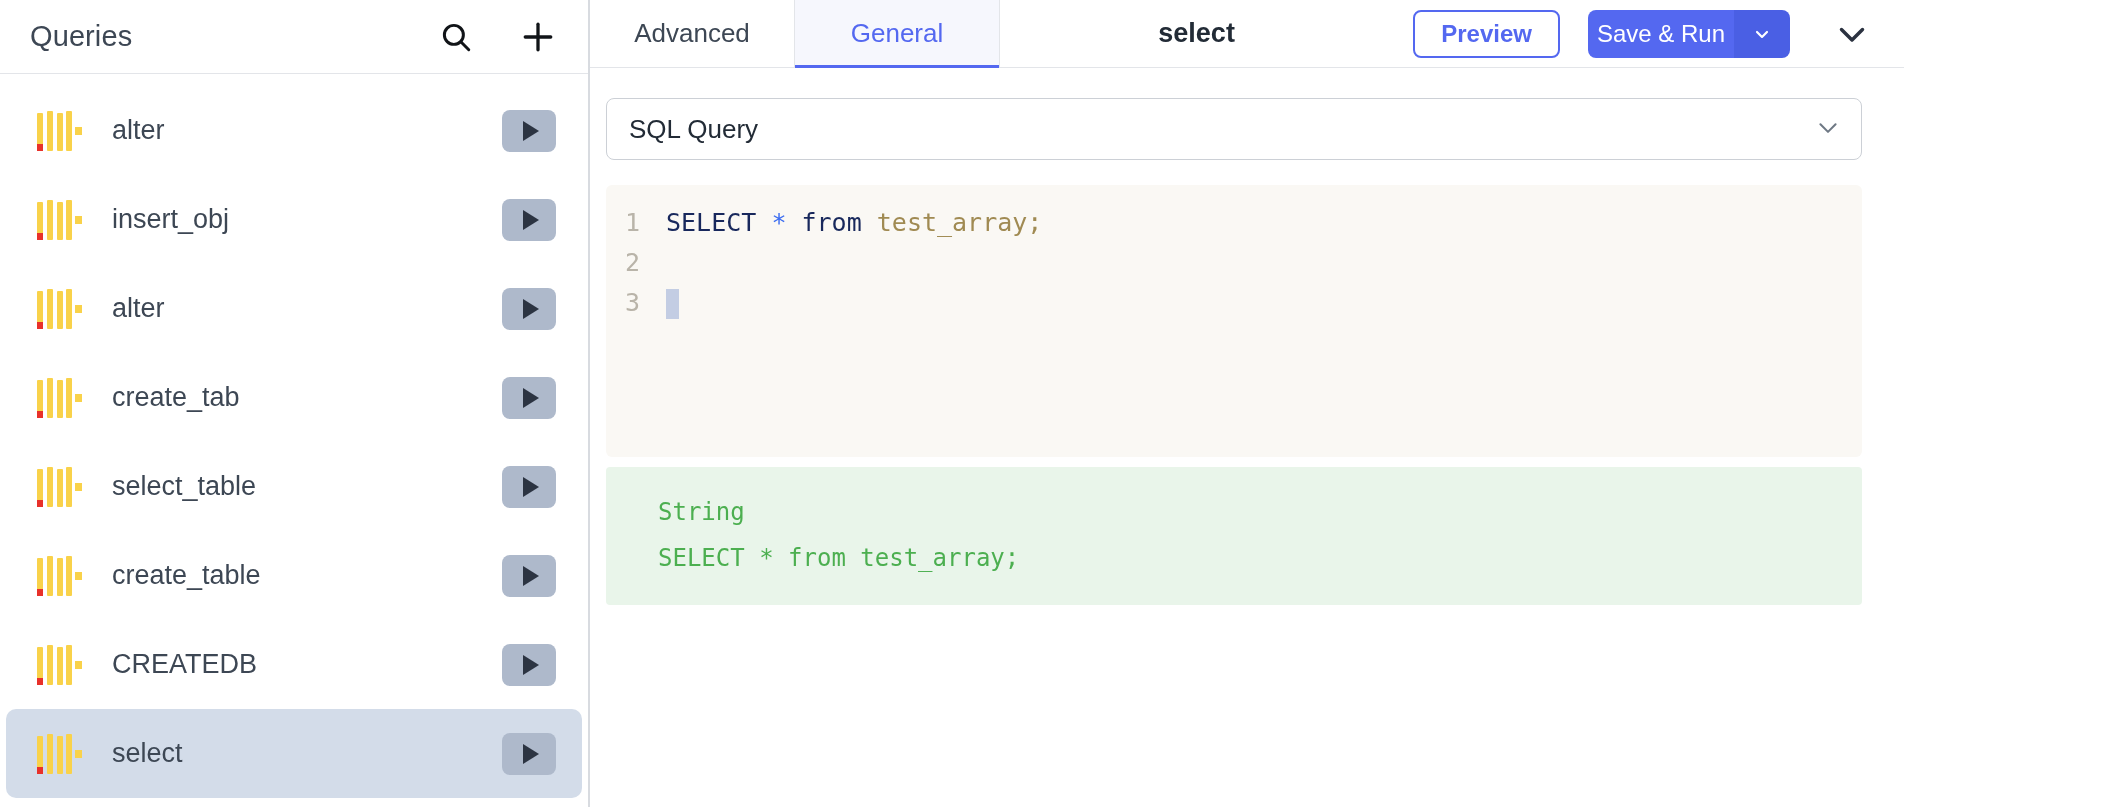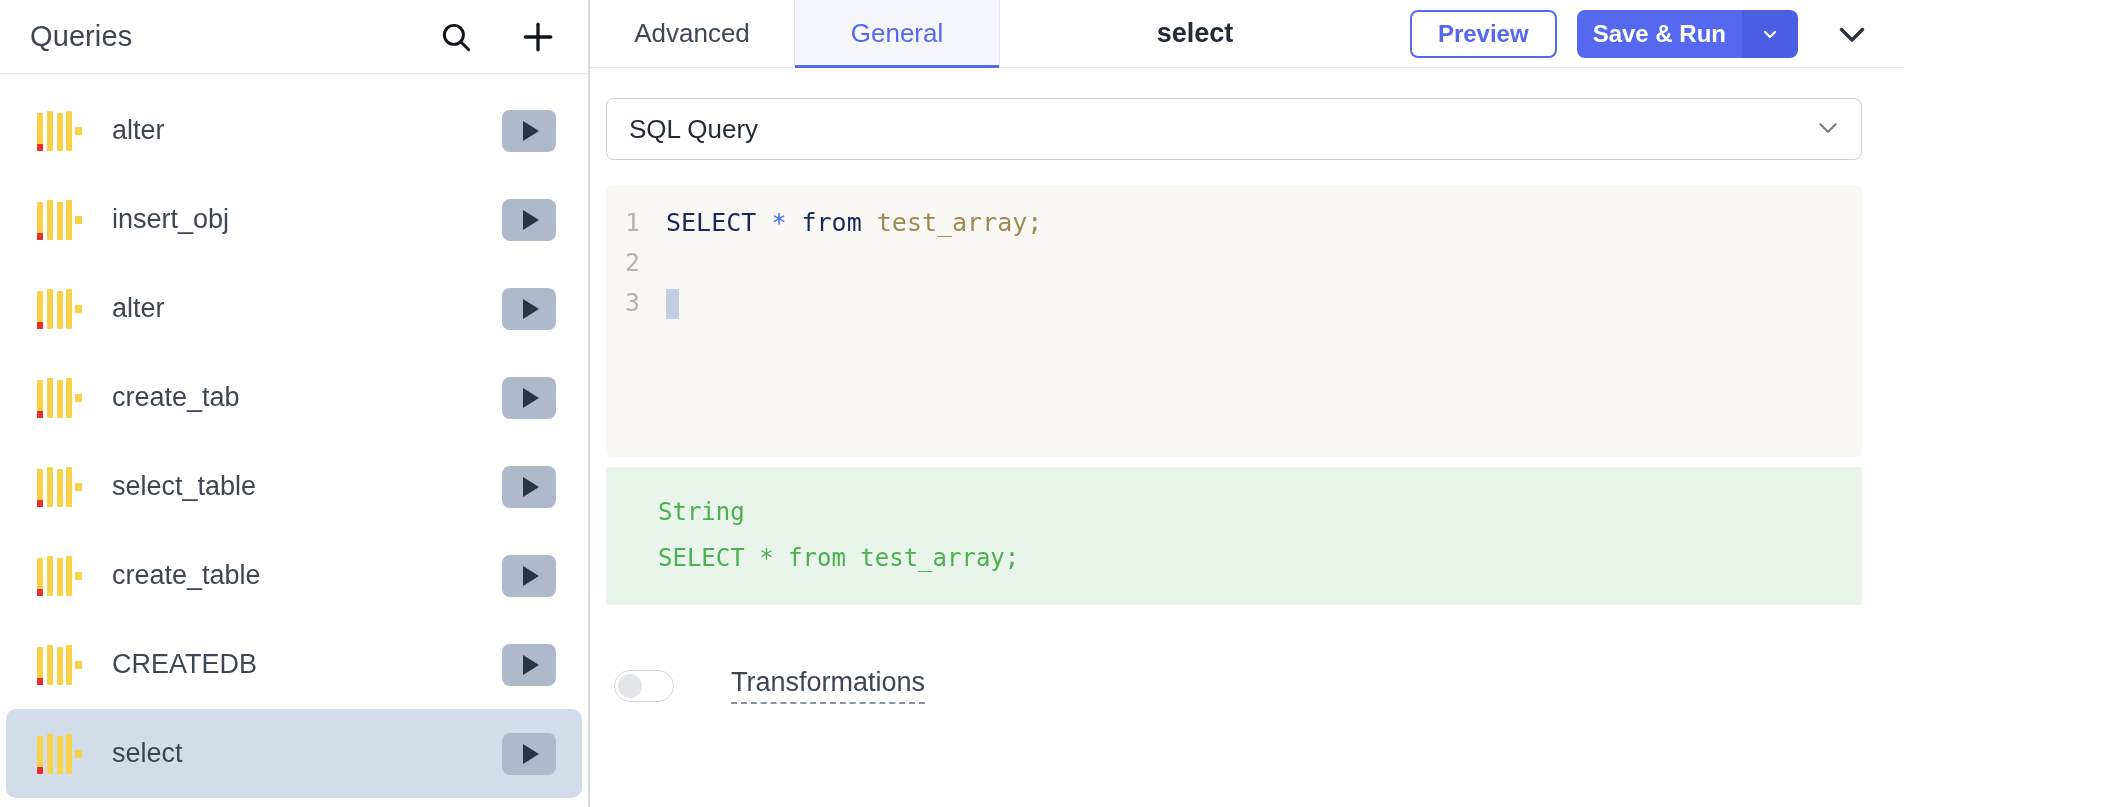--- a/index.html
+++ b/index.html
@@ -107,34 +107,34 @@
   .tab.active::after {
     content: ""; position: absolute; left: 0; right: 0; bottom: -1px;
     height: 3px; background: #5468f0;
   }
   .toolbar-title {
     flex: 1; display: flex; align-items: center; justify-content: center;
     font-size: 27px; font-weight: bold; color: #222b36;
     padding-right: 20px;
   }
   .toolbar-right {
-    display: flex; align-items: center; gap: 20px;
+    display: flex; align-items: center; gap: 28px;
     padding-right: 26px;
   }
   .btn-preview {
     height: 48px; padding: 0 26px;
     background: #fff; border: 2px solid #5468f0; border-radius: 8px;
     color: #5468f0; font-size: 24px; font-weight: bold;
     font-family: "Liberation Sans", sans-serif;
     cursor: pointer; display: flex; align-items: center;
   }
   .saverun-group { display: flex; height: 48px; border-radius: 8px; overflow: hidden; cursor: pointer; }
   .btn-saverun {
     background: #5468f0; border: none; color: #fff;
-    font-size: 24px; font-weight: bold; padding: 0 16px;
+    font-size: 24px; font-weight: normal; padding: 0 9px;
     font-family: "Liberation Sans", sans-serif;
     cursor: pointer; display: flex; align-items: center;
   }
   .btn-saverun-caret {
     background: #4a5fe4; width: 56px;
     display: flex; align-items: center; justify-content: center; cursor: pointer;
   }
   .collapse-btn {
     width: 52px; height: 52px; margin-left: 8px;
     display: flex; align-items: center; justify-content: center;
@@ -403,22 +403,16 @@
             <div class="gutter">3</div>
             <div class="code-text"><span class="caret-block"></span></div>
           </div>
         </div>
 
       <div class="result">
         <div class="rline">String</div>
         <div class="rline">SELECT * from test_array;</div>
       </div>
 
-      <div class="transform-row">
-        <div class="toggle">
-          <div class="knob"></div>
-        </div>
-        <div class="transform-label">Transformations</div>
-      </div>
 
     </div>
   </div>
 </div>
 
 </body></html>

